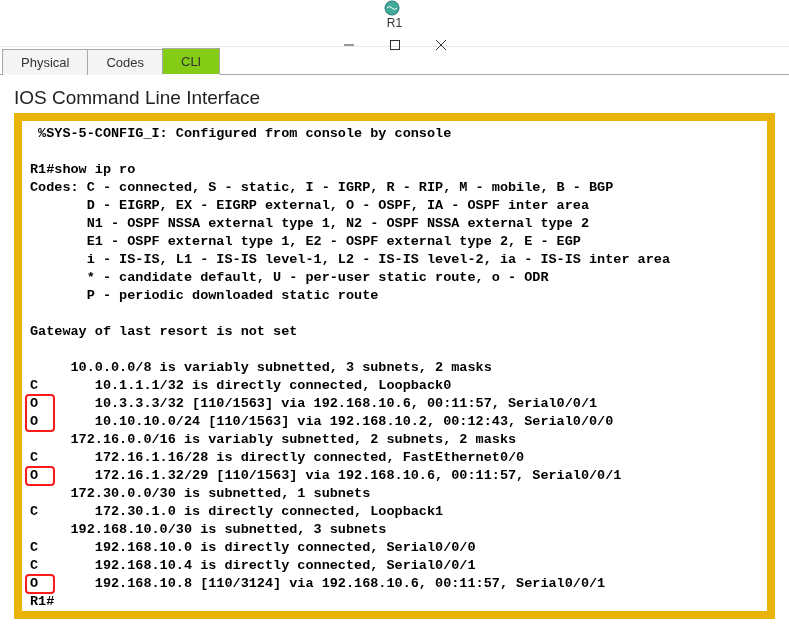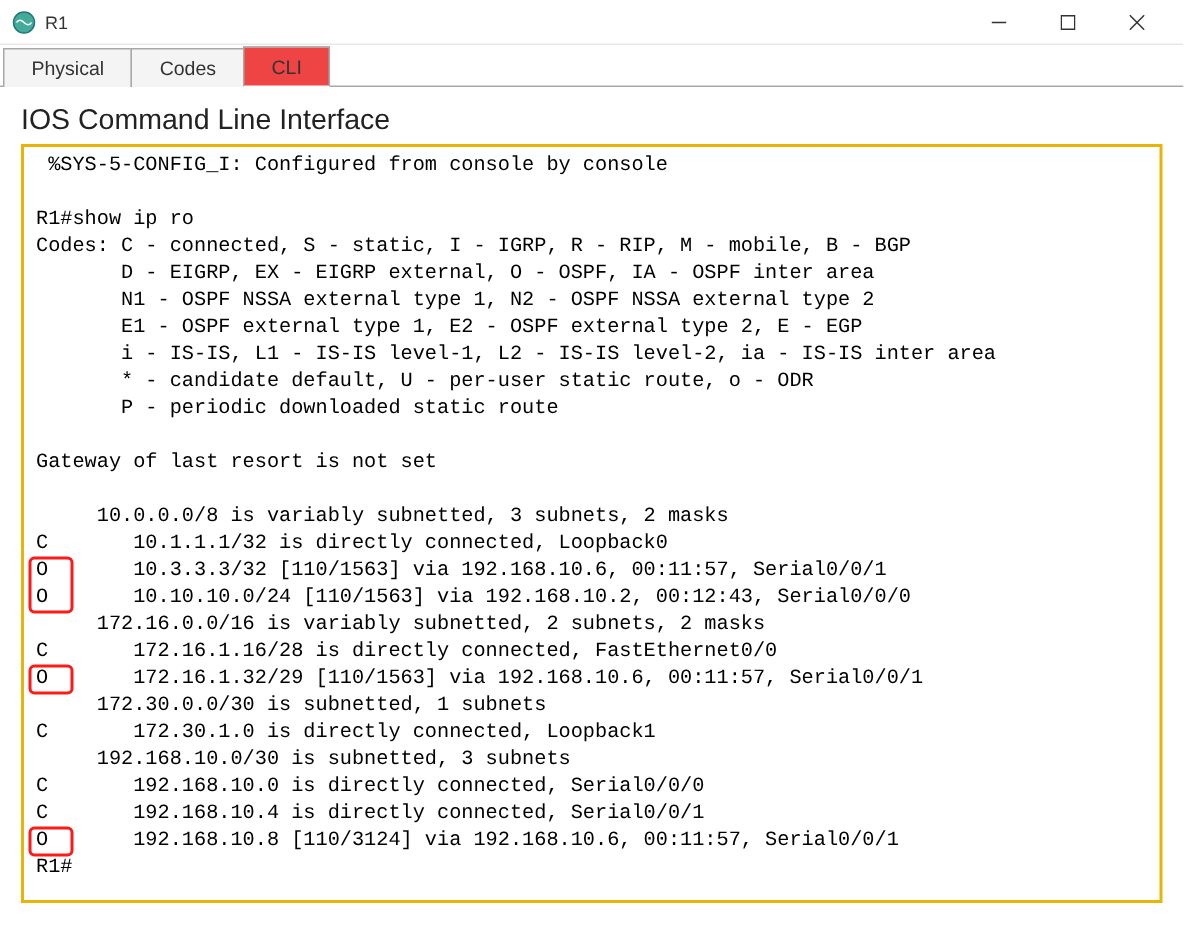--- a/index.html
+++ b/index.html
@@ -8,26 +8,27 @@
       padding: 0;
     }
     body {
       font-family: 'Segoe UI', Tahoma, sans-serif;
       background: #fff;
       width: 789px;
       height: 626px;
       overflow: hidden;
     }
     .titlebar {
-      height: 30px;
+      height: 47px;
       display: flex;
       align-items: center;
       padding: 0 8px;
       background: #fff;
       border-bottom: 1px solid #e8e8e8;
+      flex-direction: column;
     }
     .app-icon {
       width: 16px;
       height: 16px;
       margin-right: 6px;
     }
     .title-text {
       font-size: 12px;
       color: #333;
       flex: 1;
@@ -59,41 +60,42 @@
       border: 1px solid #a8a8a8;
       border-bottom: none;
       background: #f4f4f4;
       margin-right: -1px;
       cursor: default;
       position: relative;
       top: 1px;
       text-align: right;
     }
     .tab.active {
-      background: #ef4444;
+      background: #84cc16;
       border-bottom: 1px solid #fff;
       z-index: 2;
     }
     .main-area {
       padding: 8px 14px 0 14px;
     }
     .cli-heading {
       font-family: 'Segoe UI', Verdana, sans-serif;
       font-size: 19px;
       font-weight: 400;
       color: #222;
       text-align: left;
       margin: 4px 0 4px 0;
     }
     .terminal-border {
-      border: 2px solid #eab308;
+      border: 8px solid #eab308;
       background: #fff;
       position: relative;
       height: 506px;
       overflow: hidden;
+      font-weight: bold;
     }
     .terminal {
       font-family: 'Courier New', monospace;
       font-size: 13.5px;
       line-height: 18px;
       padding: 4px 8px;
       color: #000;
       white-space: pre;
       position: relative;
     }

